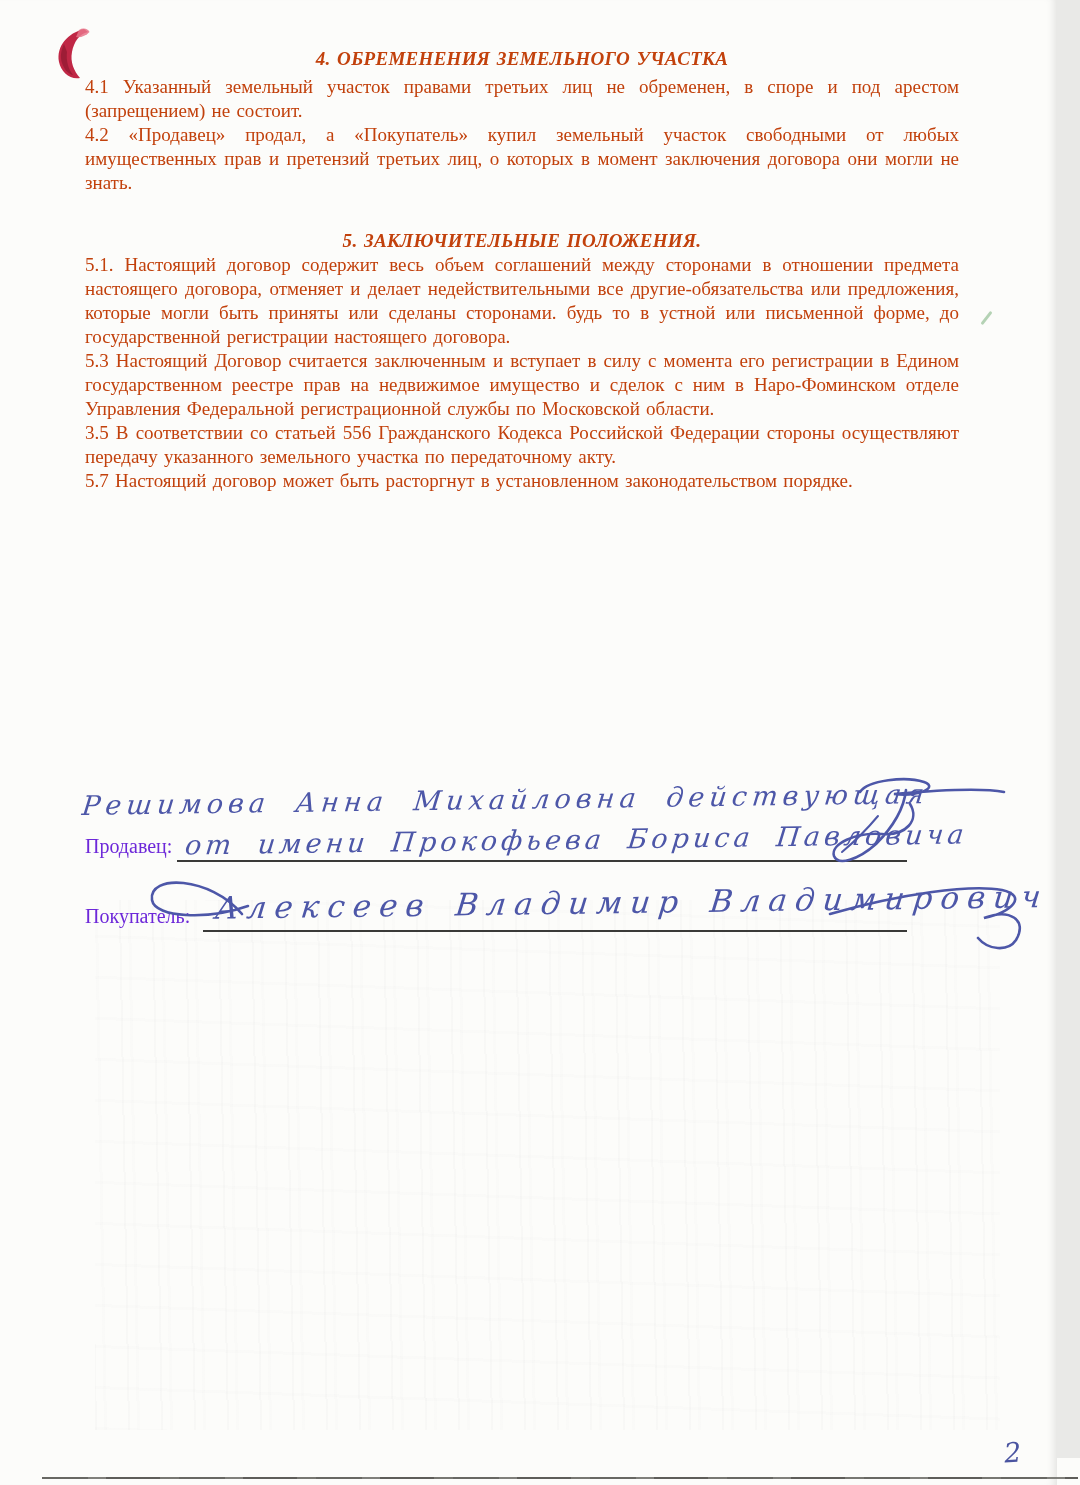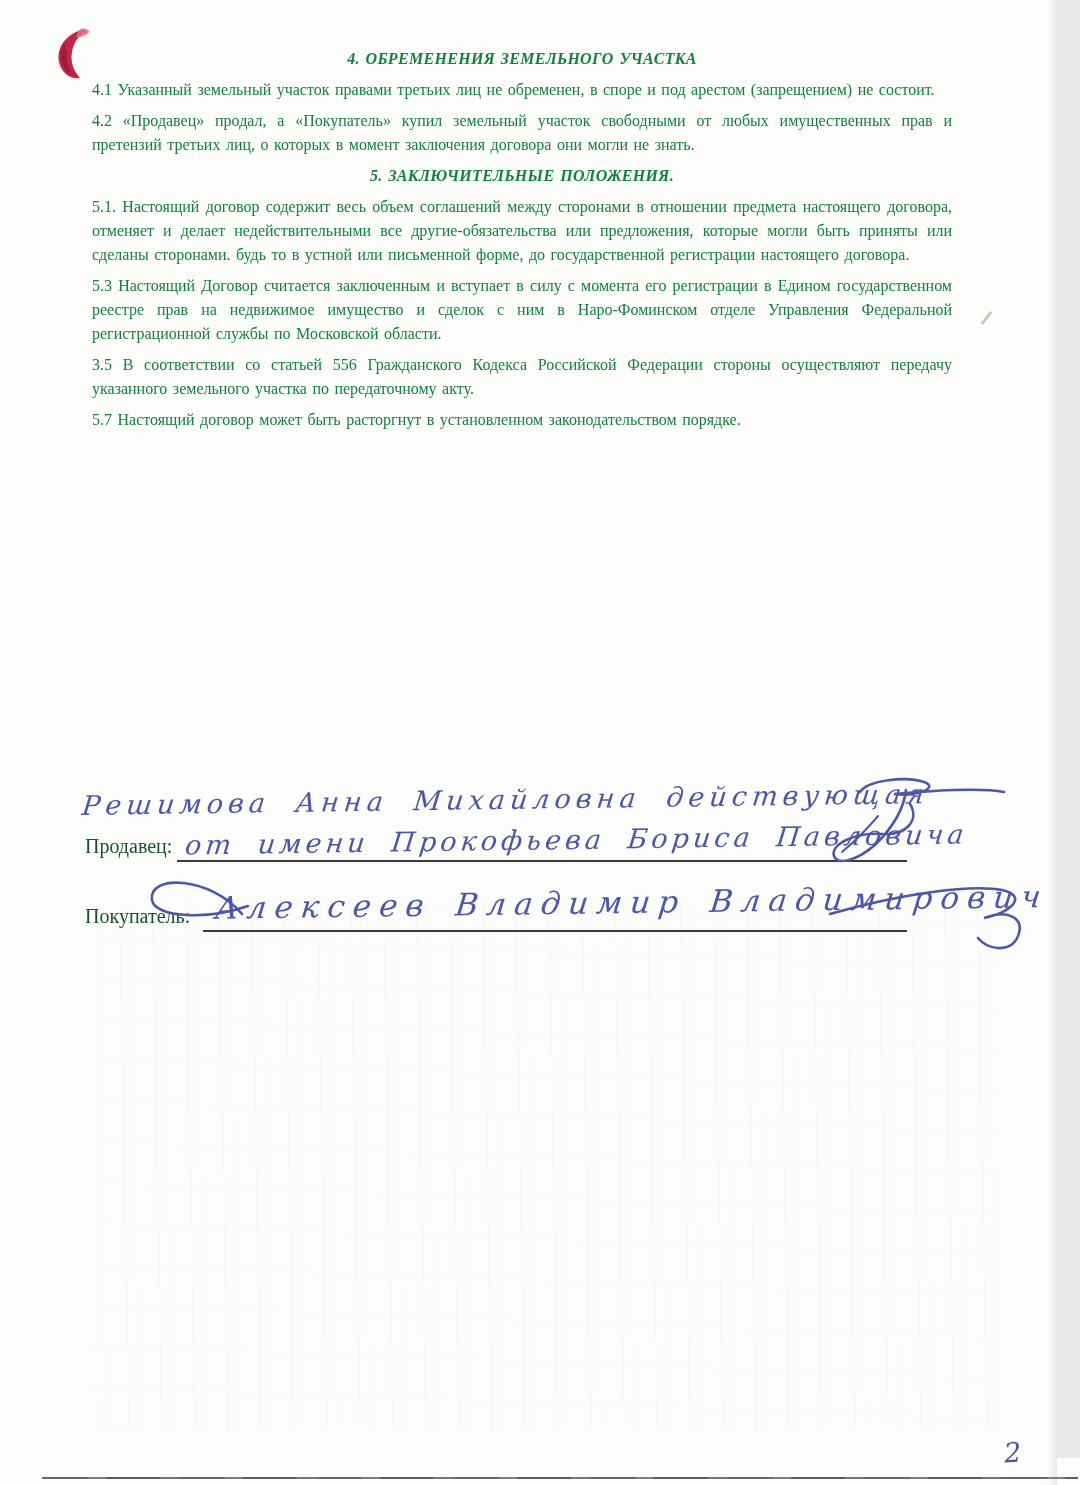--- a/index.html
+++ b/index.html
@@ -24,30 +24,30 @@
   }
   .bleed {
     position: absolute; left: 95px; top: 900px; width: 905px; height: 530px;
     background:
       repeating-linear-gradient(89deg, rgba(70,70,80,0.022) 0 2px, transparent 2px 9px, rgba(70,70,80,0.013) 9px 12px, transparent 12px 33px),
       repeating-linear-gradient(2deg, rgba(70,70,80,0.01) 0 3px, transparent 3px 41px);
     pointer-events: none;
   }
   .content {
     position: absolute; left: 85px; top: 47px; width: 874px;
-    font-size: 16px; line-height: 24px; color: #15803d;
+    font-size: 19px; line-height: 24px; color: #c2410c;
     text-align: justify; word-spacing: 1.5px;
   }
-  .content p { margin: 7px; }
+  .content p { margin: 0; }
   .heading {
     text-align: center; font-weight: bold; font-style: italic;
     letter-spacing: 0.3px; margin: 0;
   }
   .h4 { margin-bottom: 4px; }
-  .gap-before { margin-top: 7px; }
+  .gap-before { margin-top: 34px; }
   .mb4 { margin-bottom: 4px; }
   .mb5 { margin-bottom: 5px; }
   .hand {
     position: absolute; white-space: nowrap;
     color: #4d57a8; font-style: italic;
     font-family: "DejaVu Serif", serif;
     transform: skewX(-7deg) rotate(-0.8deg);
   }
   .hand-note {
     left: 83px; top: 784px; font-size: 27px;
@@ -55,21 +55,21 @@
   }
   .seller-value {
     left: 186px; top: 824px; font-size: 27px;
     letter-spacing: 4px; word-spacing: 10px;
   }
   .buyer-value {
     left: 216px; top: 884px; font-size: 31px;
     letter-spacing: 8px; word-spacing: 6px;
   }
   .sig-label {
-    position: absolute; font-size: 20px; color: #14532d;
+    position: absolute; font-size: 20px; color: #6d28d9;
     font-family: "Liberation Serif", serif;
   }
   .seller-label { left: 85px; top: 835px; }
   .buyer-label { left: 85px; top: 905px; }
   .u-line { position: absolute; height: 2px; background: #3a3a38; }
   .seller-underline { left: 177px; top: 860px; width: 730px; }
   .buyer-underline { left: 203px; top: 930px; width: 704px; }
   .flourish { position: absolute; pointer-events: none; }
   .monogram { left: 798px; top: 764px; }
   .buyer-flourish { left: 130px; top: 858px; }

